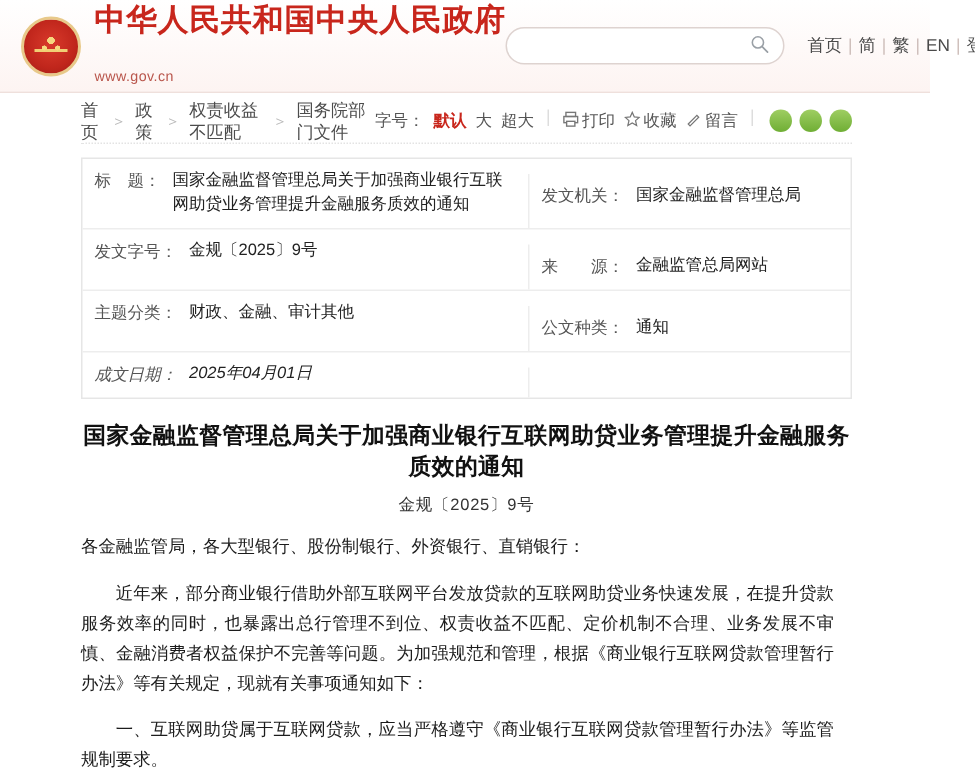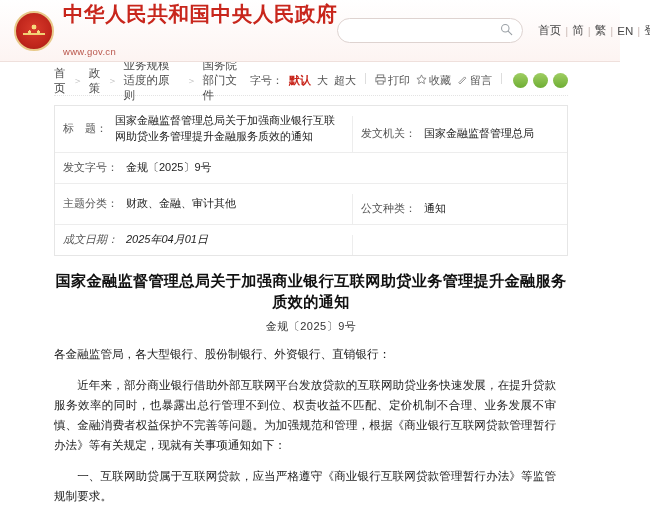--- a/index.html
+++ b/index.html
@@ -122,21 +122,21 @@
 
   
   .meta {
     margin: 9px 52px 0 54px;
     border: 1px solid #e6e6e6;
     font-size: 11px;
     color: #3c3c3c;
   }
   .meta-row { display: flex; border-bottom: 1px solid #ededed; }
   .meta-row:last-child { border-bottom: none; font-style: italic; }
-  .mcell { padding: 7px 8px; display: flex; align-items: center; }
+  .mcell { padding: 7px 8px; display: flex; align-items: flex-start; }
   .mlabel { color: #555; white-space: nowrap; flex: 0 0 auto; }
   .mval { color: #222; margin-left: 8px; line-height: 1.45; }
   .c-left { flex: 0 0 58%; }
   .c-right { flex: 1 1 auto; border-left: 1px solid #ededed; margin-top: 10px; }
   .m-title .mval { max-width: 228px; }
 
   
   .doc { margin: 14px 52px 0 54px; }
   .doc-title {
     text-align: center;
@@ -195,21 +195,21 @@
 
       </div>
     </div>
   </div>
 
   <div class="crumbbar">
     <span class="crumb">首页</span>
     <span class="crumb-sep">＞</span>
     <span class="crumb">政策</span>
     <span class="crumb-sep">＞</span>
-    <span class="crumb">业务规模适度的原则</span>
+    <span class="crumb">权责收益不匹配</span>
     <span class="crumb-sep">＞</span>
     <span class="crumb">国务院部门文件</span>
 
     <div class="crumb-tools">
       <span class="ctool">字号：</span>
       <span class="ctool fs-strong">默认</span>
       <span class="ctool">大</span>
       <span class="ctool">超大</span>
       <span class="vline"></span>
       <span class="ctool">
@@ -245,20 +245,24 @@
       <div class="mcell c-right">
         <span class="mlabel">发文机关：</span>
         <span class="mval">国家金融监督管理总局</span>
       </div>
     </div>
     <div class="meta-row">
       <div class="mcell c-left">
         <span class="mlabel">发文字号：</span>
         <span class="mval">金规〔2025〕9号</span>
       </div>
+      <div class="mcell c-right">
+        <span class="mlabel">来　　源：</span>
+        <span class="mval">金融监管总局网站</span>
+      </div>
     </div>
     <div class="meta-row">
       <div class="mcell c-left">
         <span class="mlabel">主题分类：</span>
         <span class="mval">财政、金融、审计其他</span>
       </div>
       <div class="mcell c-right">
         <span class="mlabel">公文种类：</span>
         <span class="mval">通知</span>
       </div>

